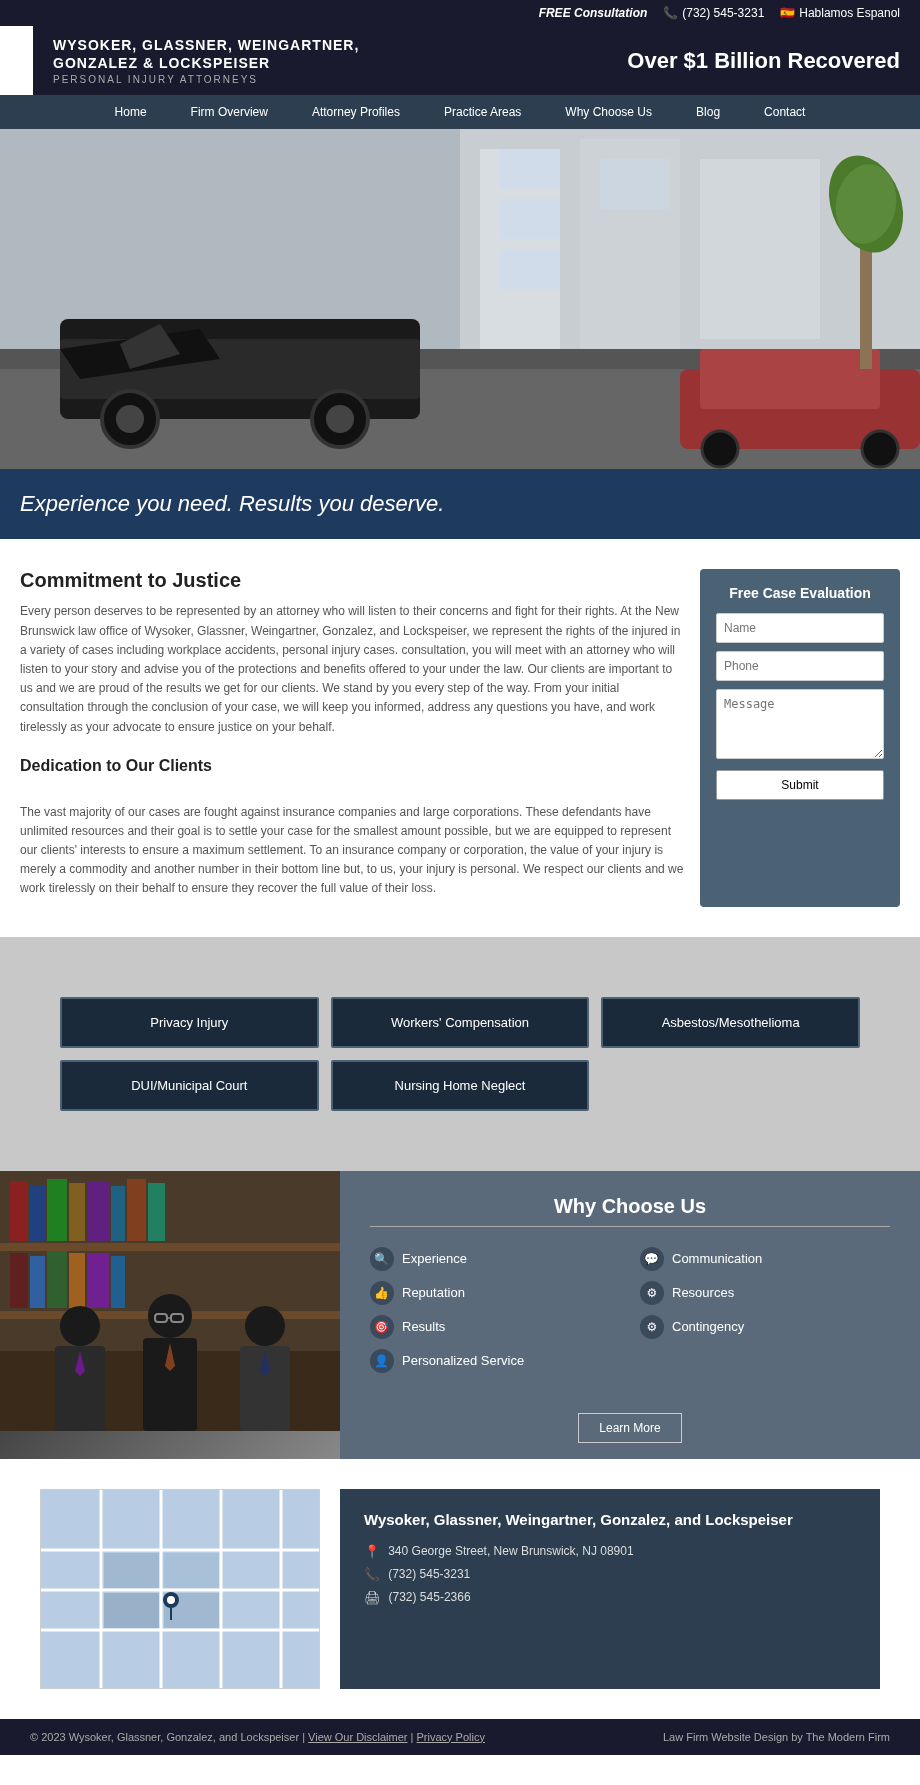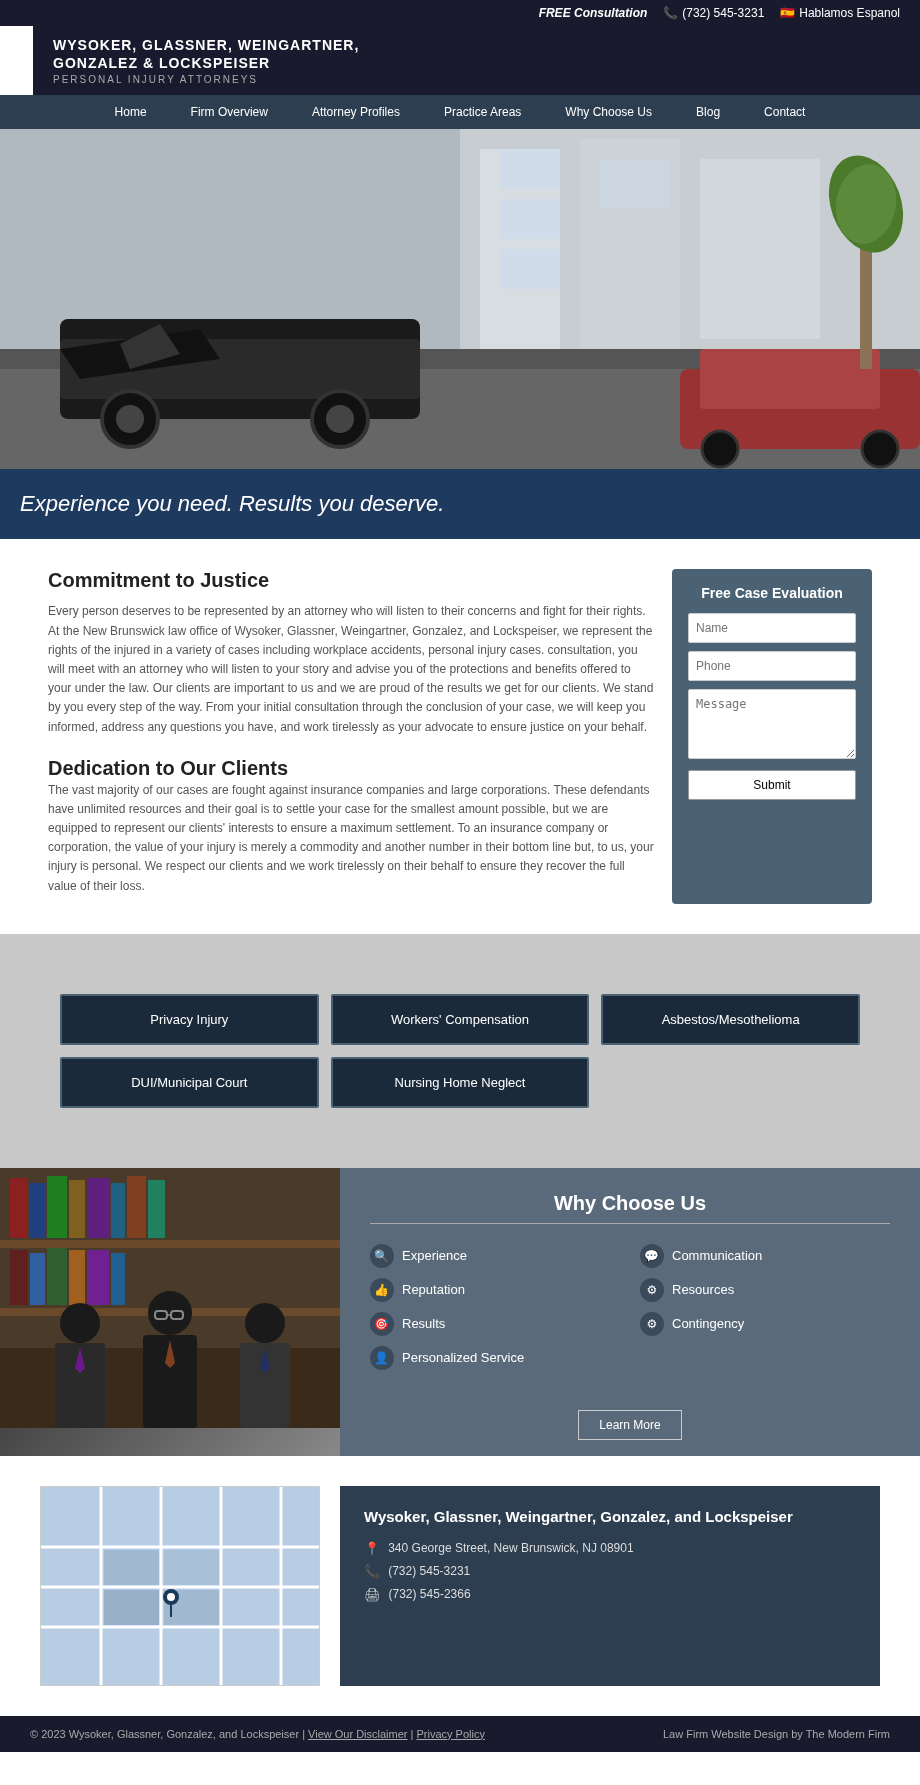--- a/index.html
+++ b/index.html
@@ -75,27 +75,27 @@
       color: #fff;
       padding: 22px 20px;
       font-size: 22px;
       font-style: italic;
     }
 
     
     .main-content {
       display: flex;
       gap: 16px;
-      padding: 30px 48px;
+      padding: 30px 20px;
       background: #fff;
       border-radius: 9px;
     }
     .main-text { flex: 1; }
     .main-text h2 { font-size: 20px; font-weight: bold; margin-bottom: 10px; color: #222; }
-    .main-text h3 { font-size: 20px; font-weight: bold; margin: 20px 0 1px; color: #222; }
+    .main-text h3 { font-size: 16px; font-weight: bold; margin: 20px 0 28px; color: #222; }
     .main-text p { font-size: 12px; line-height: 1.6; color: #555; margin-bottom: 8px; }
 
     
     .case-eval {
       width: 200px;
       background: #4a6274;
       border-radius: 4px;
       padding: 16px;
       flex-shrink: 0;
     }
@@ -273,20 +273,21 @@
 </div>
 
 <div class="header">
   <div class="logo-area">
     <div class="logo-firm-name">
       <span>Wysoker, Glassner, Weingartner,</span><br>
       <span>Gonzalez &amp; Lockspeiser</span>
     </div>
     <div class="logo-tagline">Personal Injury Attorneys</div>
   </div>
+  <div class="header-slogan">Over $1 Billion Recovered</div>
 </div>
 
 <nav class="nav">
   <a href="#">Home</a>
   <a href="#">Firm Overview</a>
   <a href="#">Attorney Profiles</a>
   <a href="#">Practice Areas</a>
   <a href="#">Why Choose Us</a>
   <a href="#">Blog</a>
   <a href="#">Contact</a>

